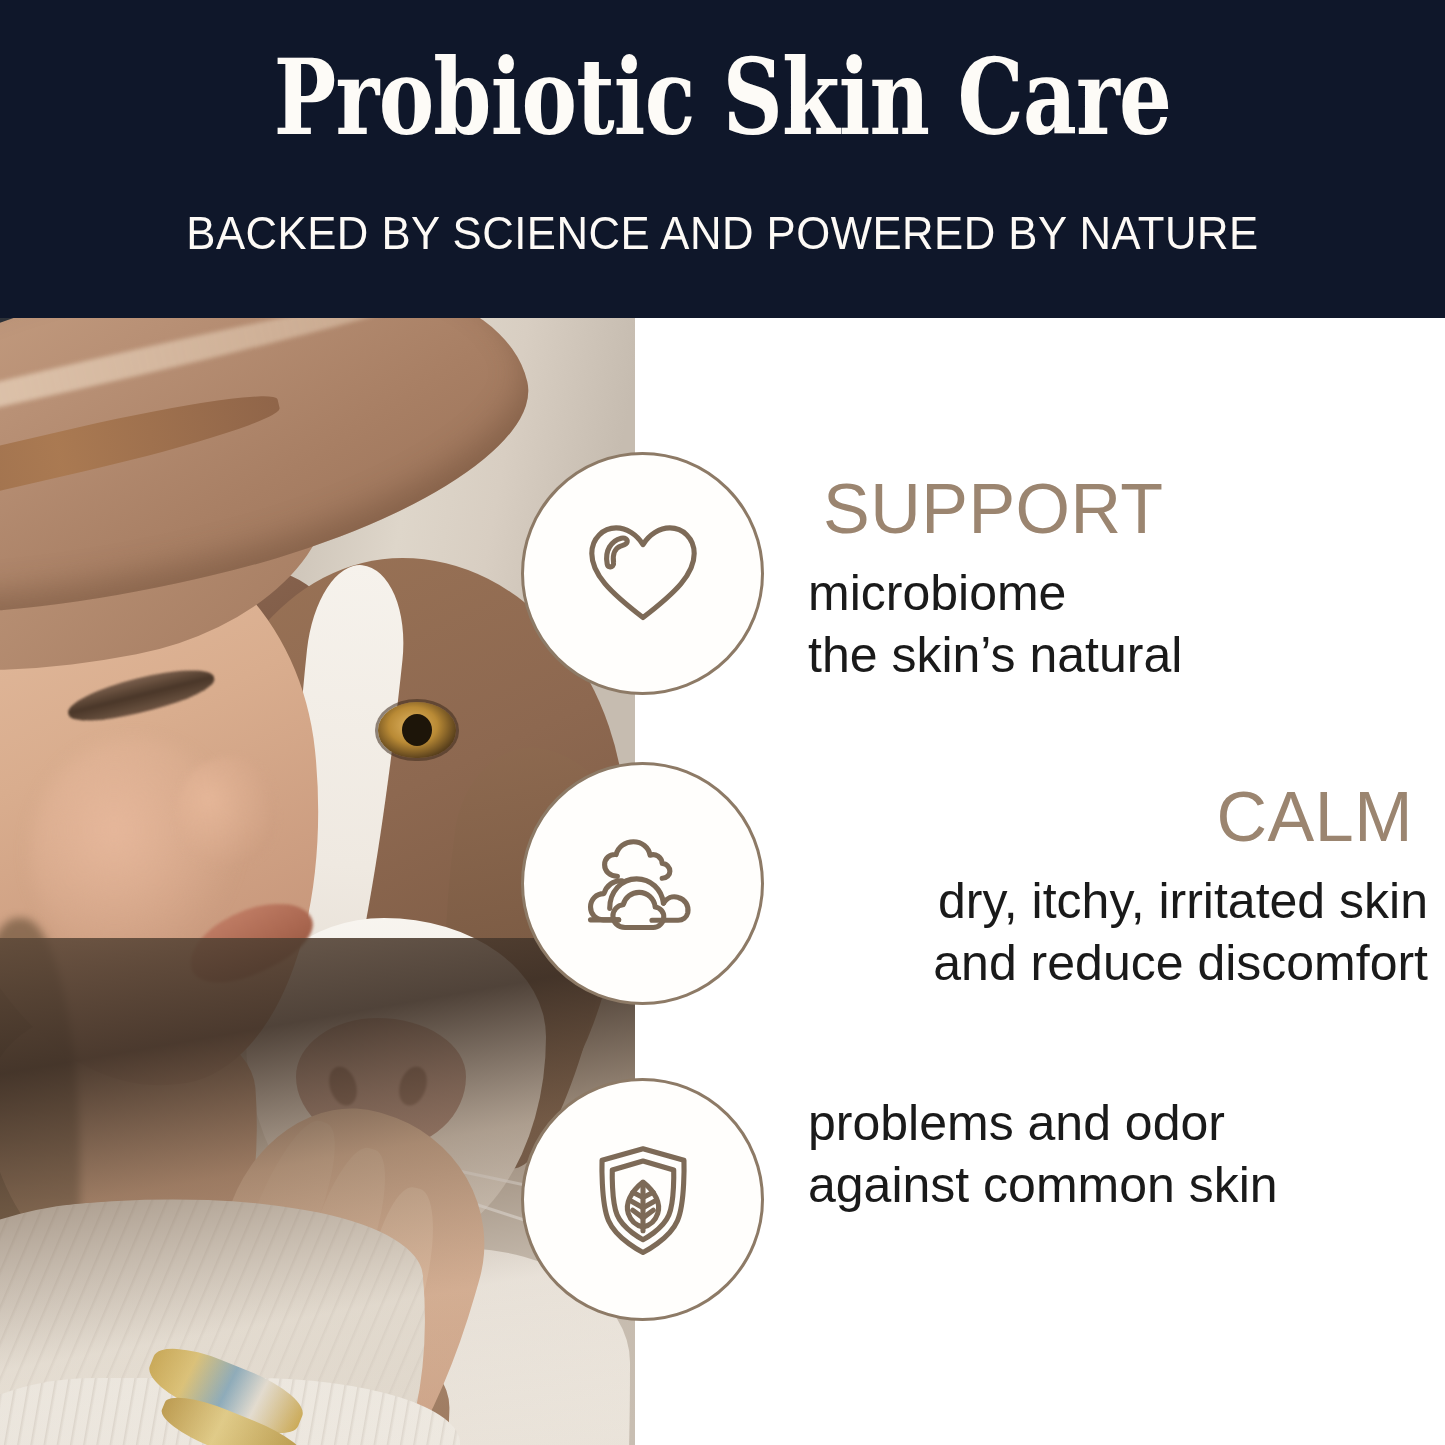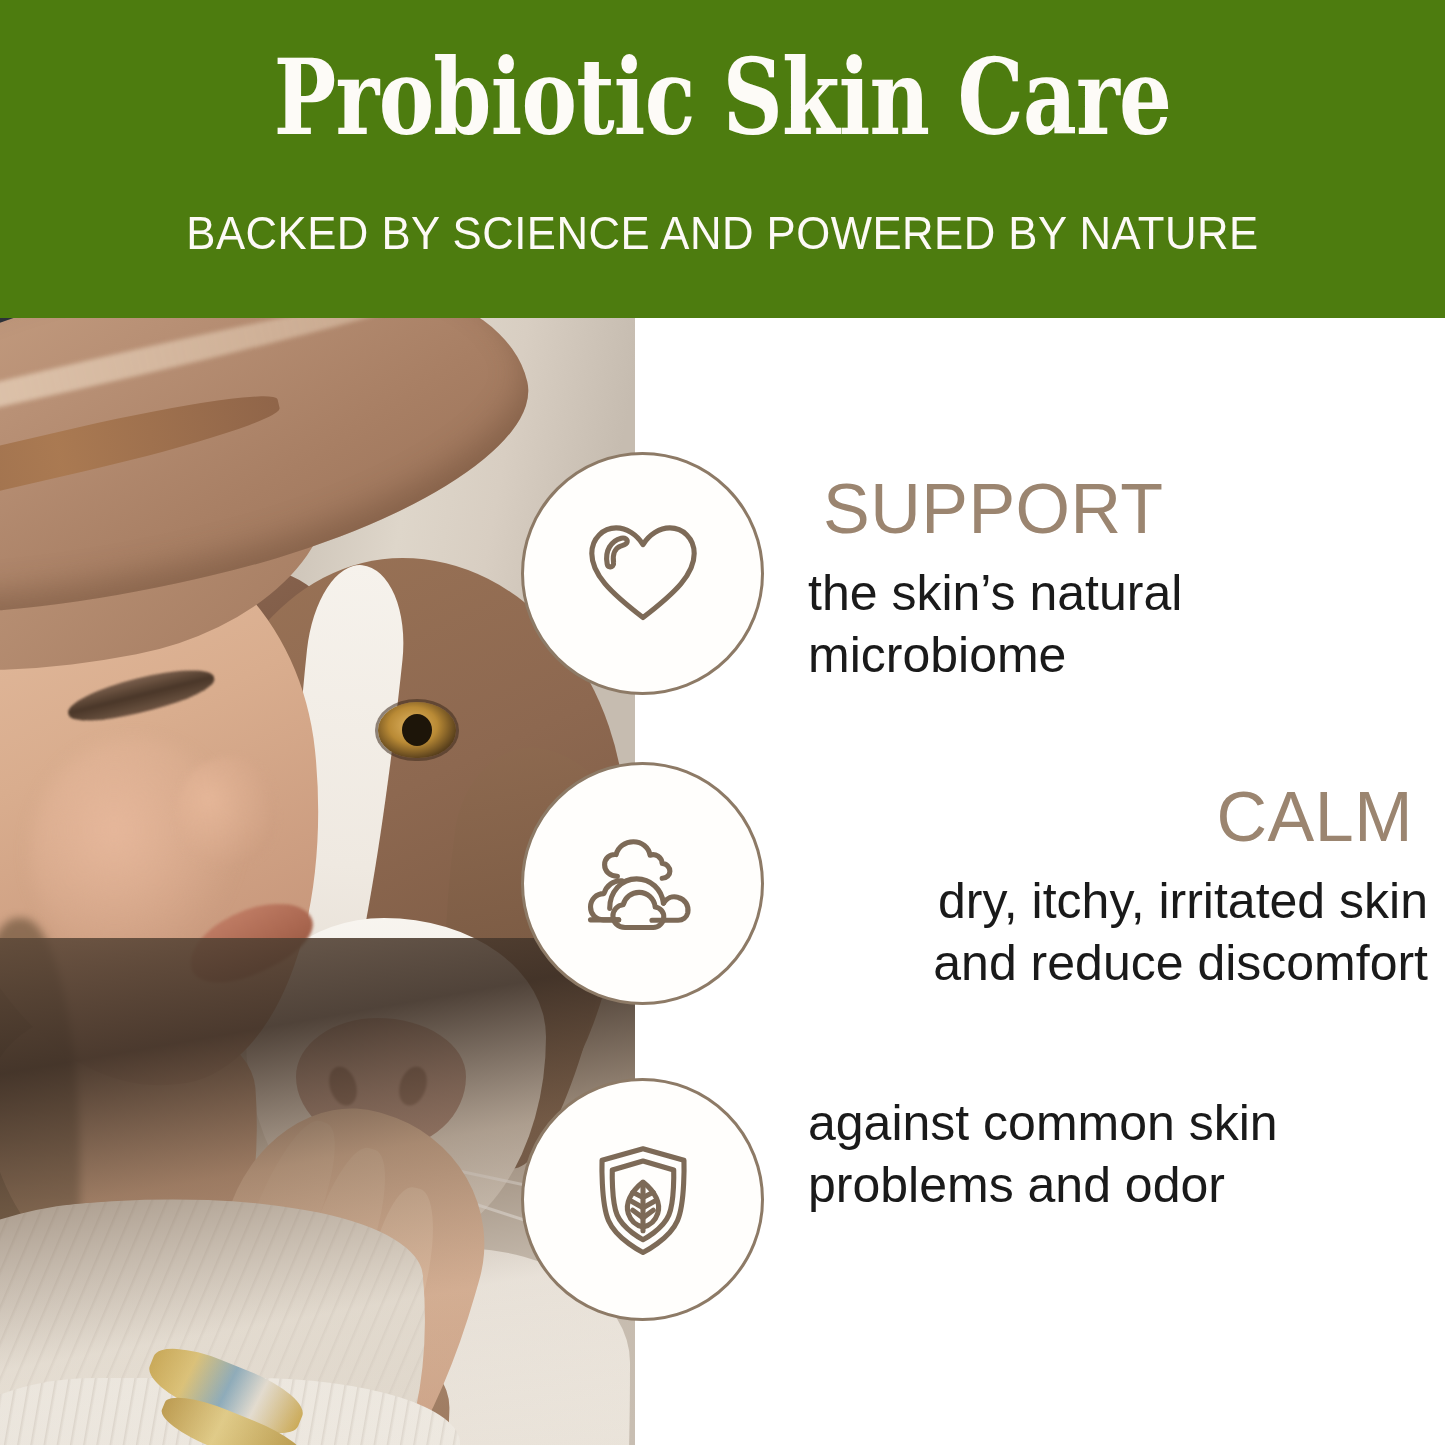--- a/index.html
+++ b/index.html
@@ -20,21 +20,21 @@
     overflow: hidden;
     background: #ffffff;
   }
 
   
   .header-band {
     position: absolute;
     left: 0; top: 0;
     width: 1445px;
     height: 318px;
-    background: #4d7c0f;
+    background: #0f172a;
     overflow: hidden;
   }
   .header-title {
     position: absolute;
     left: 0;
     top: 42px;
     width: 1445px;
     text-align: center;
     color: #fdfbf7;
     font-family: "DejaVu Serif", serif;
@@ -481,22 +481,22 @@
   <div class="benefit benefit-1">
     <div class="icon-badge">
       <svg viewBox="0 0 100 100">
         <path d="M50 84 C 24 64, 10 50, 10 34 C 10 22, 19 14, 29 14 C 37 14, 45 19, 50 27 C 55 19, 63 14, 71 14 C 81 14, 90 22, 90 34 C 90 50, 76 64, 50 84 Z"></path>
         <path d="M22 42 C 20 32, 25 24, 33 22 C 36 21.3, 38 23, 37.6 25 C 37.2 27, 35 27.4, 33 28 C 28.6 29.4, 26 34, 27 41 C 27.4 43.4, 25.6 44.8, 24 44.4 C 22.8 44.1, 22.2 43.2, 22 42 Z"></path>
       </svg>
     </div>
     <div class="benefit-text">
       <p class="benefit-heading">SUPPORT</p>
       <p class="benefit-body">
+        <span class="ln">microbiome</span>
         <span class="ln">the skin’s natural</span>
-        <span class="ln">microbiome</span>
       </p>
     </div>
   </div>
 
   <div class="benefit benefit-2">
     <div class="icon-badge">
       <svg viewBox="0 0 100 100">
 
         <path d="M30 44 C 24 44, 20 40, 20 35 C 20 30, 24 26.5, 29 27 C 30.5 21, 36 17, 42.5 17 C 49 17, 54.5 21.5, 55.5 27.5 C 60 26, 64.5 29, 65 34 C 68.5 34, 71 37, 71 40 C 71 43, 68.5 45.5, 65 45.5"></path>
 
@@ -532,19 +532,19 @@
         <path d="M50 48 L 42 44"></path>
         <path d="M50 48 L 58 44"></path>
         <path d="M50 56 L 41 51"></path>
         <path d="M50 56 L 59 51"></path>
         <path d="M50 64 L 42 58"></path>
         <path d="M50 64 L 58 58"></path>
       </svg>
     </div>
     <div class="benefit-text">
       <p class="benefit-body">
+        <span class="ln">problems and odor</span>
         <span class="ln">against common skin</span>
-        <span class="ln">problems and odor</span>
       </p>
     </div>
   </div>
 
 </div>
 
 </body></html>

